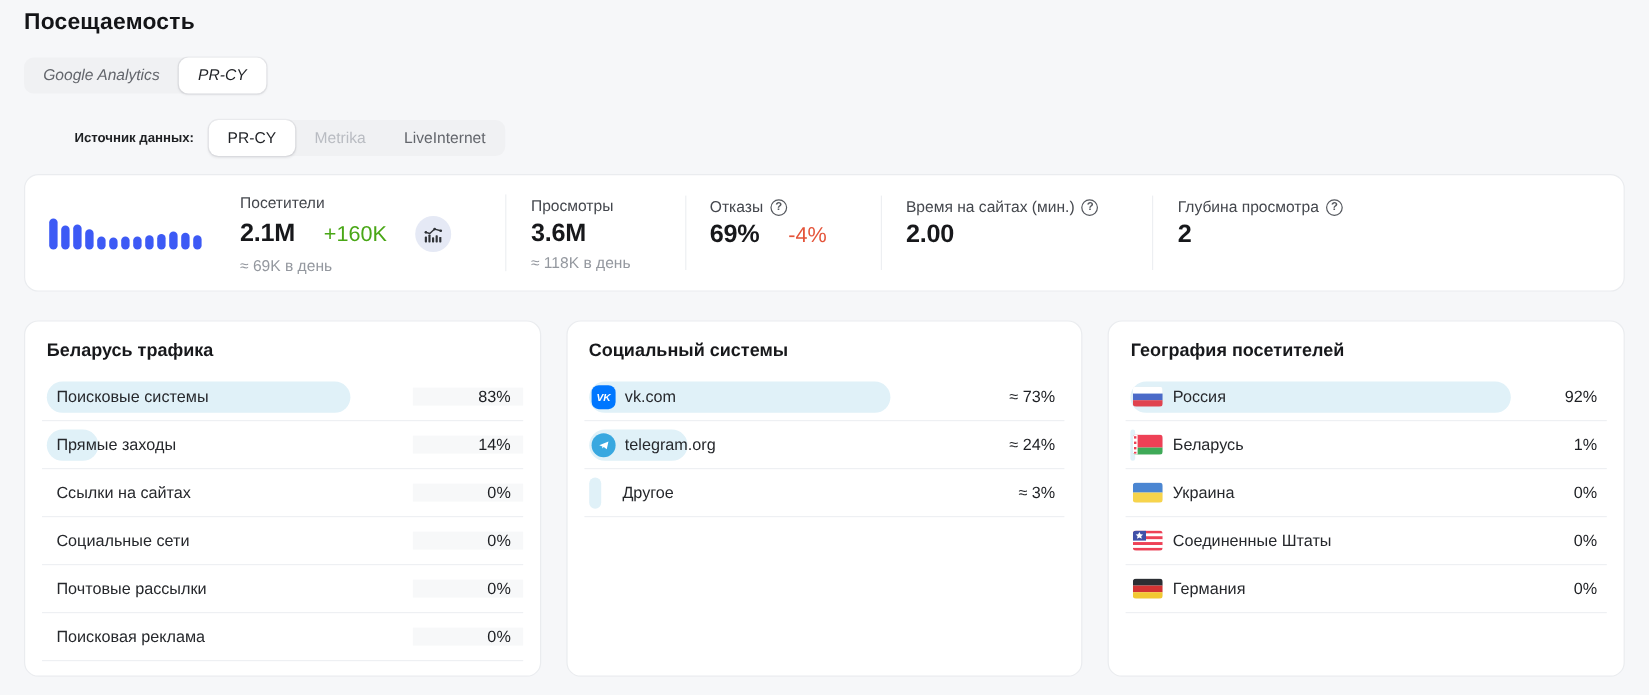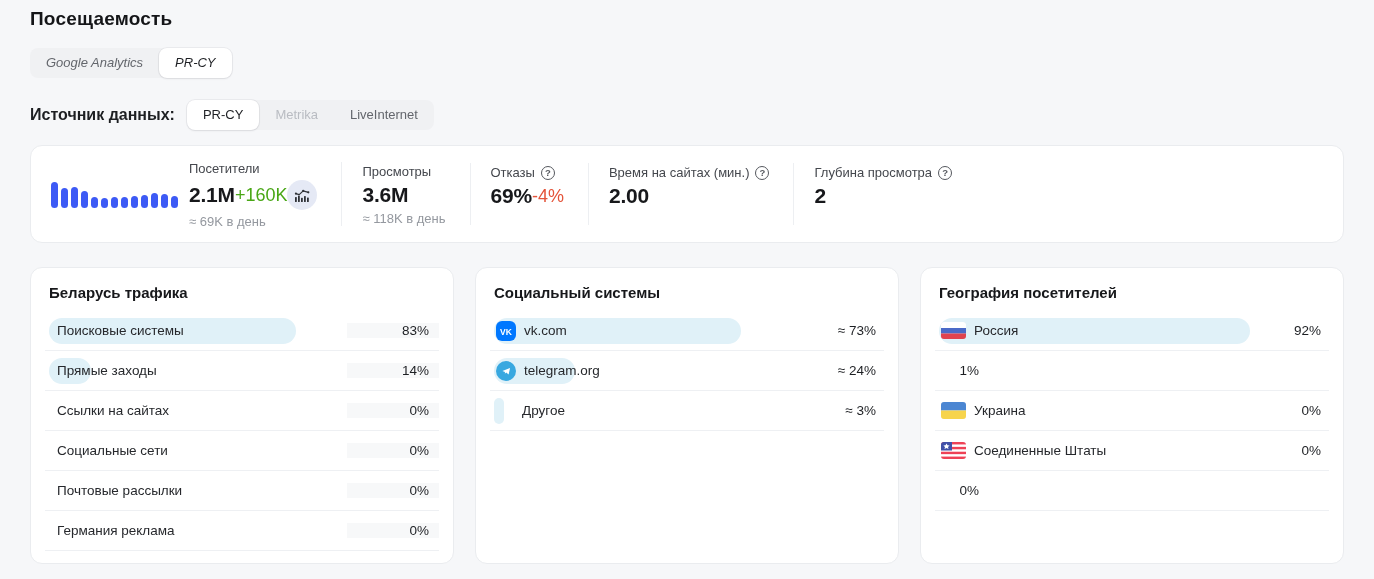--- a/index.html
+++ b/index.html
@@ -9,64 +9,64 @@
     --text-dark:#17181b; --text-mid:#44474d; --text-sub:#94989f; --row-border:#eef0f3;
   }
   *{box-sizing:border-box;}
   html,body{margin:0;padding:0;}
   body{
     width:1374px;height:579px;overflow:hidden;
     background:var(--page-bg);
     font-family:"Liberation Sans",sans-serif;
     -webkit-font-smoothing:antialiased;
   }
-  .page{padding:0 30px;}
+  .page{padding:0 20px;}
   .page-title{margin:8px 0 0;font-size:19px;font-weight:700;color:#141518;letter-spacing:.2px;}
 
   
   .tabs-row{margin-top:18px;font-style:italic;}
   .tab-group{display:inline-flex;align-items:center;background:#f0f1f3;border-radius:8px;height:30px;}
   .tab{padding:0 16px;height:30px;line-height:30px;font-size:13px;color:#63666c;border-radius:8px;white-space:nowrap;cursor:pointer;}
   .tab.active{background:#fff;color:#1f2125;font-weight:500;box-shadow:0 0 0 1px rgba(25,28,35,.05),0 1px 2px rgba(25,28,35,.08);}
   .tab.muted{color:#b9bcc2;}
   .source-row{margin-top:22px;display:flex;align-items:center;gap:12px;height:30px;}
-  .source-label{font-size:16px;font-weight:700;color:#1d1f22;}
+  .source-label{font-size:11px;font-weight:700;color:#1d1f22;margin-left:42px;}
 
   
   .stats-card{
     margin-top:15px;height:98px;background:var(--card-bg);
     border:1px solid var(--card-border);border-radius:12px;
     display:flex;align-items:center;padding:0 20px;
   }
   .sparkline{width:128px;height:28px;display:flex;align-items:flex-end;gap:3px;margin-right:2px;}
   .spark-bar{width:7px;border-radius:4px;background:var(--accent-blue);flex:0 0 auto;}
-  .metric{padding:2px 24px 0 20px;border-left:1px solid #edeff2;align-self:center;min-height:62px;}
+  .metric{padding:2px 24px 0 20px;border-left:1px solid #edeff2;align-self:center;min-height:62px;margin-left:21px;}
   .metric.first{border-left:none;padding-left:8px;}
   .metric-label{display:flex;align-items:center;gap:6px;font-size:13px;color:var(--text-mid);}
-  .metric-value-row{display:flex;align-items:center;gap:0;margin-top:4px;}
+  .metric-value-row{display:flex;align-items:center;gap:24px;margin-top:4px;}
   .metric-value{font-size:21px;font-weight:700;color:var(--text-dark);letter-spacing:-.2px;}
   .delta{font-size:18px;}
   .delta.green{color:var(--green);}
   .delta.red{color:var(--red);}
   .metric-sub{margin-top:4px;font-size:13px;color:var(--text-sub);}
   .help{width:14px;height:14px;border:1.2px solid #55585e;border-radius:50%;display:inline-flex;
         align-items:center;justify-content:center;font-size:9.5px;font-weight:700;color:#55585e;cursor:pointer;}
   .chart-icon-btn{width:30px;height:30px;border-radius:50%;background:#e5e9f5;display:flex;
         align-items:center;justify-content:center;cursor:pointer;}
 
   
   .cards{margin-top:24px;display:grid;grid-template-columns:1fr 1fr 1fr;gap:21px;}
   .card{background:var(--card-bg);border:1px solid var(--card-border);border-radius:12px;
         height:297px;padding:14px 14px 10px;overflow:hidden;}
   .card-title{font-size:15px;font-weight:700;color:var(--text-dark);margin:2px 0 10px 4px;}
   .row{display:flex;align-items:center;height:40px;border-bottom:1px solid var(--row-border);}
   .bar-cell{position:relative;flex:1;display:flex;align-items:center;margin-left:4px;}
   .pill{position:absolute;left:0;top:50%;transform:translateY(-50%);height:26px;border-radius:13px;background:var(--pill-cyan);}
   .row-label{position:relative;font-size:13.5px;color:#26282c;padding-left:8px;white-space:nowrap;}
-  .row-icon{position:relative;margin-left:2px;flex:0 0 auto;display:flex;align-items:center;}
+  .row-icon{position:relative;margin-left:2px;flex:0 0 auto;display:flex;align-items:center;font-style:italic;}
   .row-icon + .row-label{padding-left:8px;}
   .icon-spacer{position:relative;width:20px;flex:0 0 auto;}
   .flag{position:relative;width:25px;height:17px;border-radius:3px;overflow:hidden;flex:0 0 auto;
         box-shadow:inset 0 0 0 1px rgba(0,0,0,.06);margin-left:2px;}
   .flag svg{display:block;}
   .pct-cell{display:flex;align-items:center;justify-content:flex-end;font-size:13.5px;color:#1d1f23;
         padding-right:8px;min-width:52px;}
   .pct-cell.shaded{width:92px;background:var(--pct-col-bg);padding-right:10px;}
   .vk-badge{width:20px;height:20px;border-radius:6px;background:var(--vk-blue);display:flex;align-items:center;justify-content:center;}
   .tg-badge{width:20px;height:20px;border-radius:50%;background:var(--tg-blue);display:flex;align-items:center;justify-content:center;}
@@ -211,21 +211,21 @@
       <div class="row">
         <div class="bar-cell">
 
           <span class="row-label">Почтовые рассылки</span>
         </div>
         <div class="pct-cell shaded">0%</div>
       </div>
       <div class="row">
         <div class="bar-cell">
 
-          <span class="row-label">Германия реклама</span>
+          <span class="row-label">Поисковая реклама</span>
         </div>
         <div class="pct-cell shaded">0%</div>
       </div>
     </div>
 
     <div class="card">
       <div class="card-title">Социальный системы</div>
 
       <div class="row">
         <div class="bar-cell">
@@ -276,20 +276,35 @@
               <rect width="25" height="6" fill="#ffffff"></rect>
               <rect y="6" width="25" height="5.5" fill="#4a6ac8"></rect>
               <rect y="11.5" width="25" height="5.5" fill="#e0434f"></rect>
             </svg>
           </span>
           <span class="row-label">Россия</span>
         </div>
         <div class="pct-cell">92%</div>
       </div>
       <div class="row">
+        <div class="bar-cell">
+          <span class="pill" style="width: 1%;"></span>
+          <span class="flag">
+            <svg width="25" height="17" viewBox="0 0 25 17">
+              <rect width="25" height="11" fill="#ee4156"></rect>
+              <rect y="11" width="25" height="6" fill="#3faa58"></rect>
+              <rect width="4" height="17" fill="#ffffff"></rect>
+              <rect x="1" y="1.5" width="2" height="2" fill="#ee4156"></rect>
+              <rect x="1" y="6" width="2" height="2" fill="#ee4156"></rect>
+              <rect x="1" y="10.5" width="2" height="2" fill="#ee4156"></rect>
+              <rect x="1" y="14.5" width="2" height="1.5" fill="#ee4156"></rect>
+            </svg>
+          </span>
+          <span class="row-label">Беларусь</span>
+        </div>
         <div class="pct-cell">1%</div>
       </div>
       <div class="row">
         <div class="bar-cell">
 
           <span class="flag">
             <svg width="25" height="17" viewBox="0 0 25 17">
               <rect width="25" height="8.5" fill="#4b86d2"></rect>
               <rect y="8.5" width="25" height="8.5" fill="#f7d44c"></rect>
             </svg>
@@ -310,18 +325,29 @@
               <rect y="14.58" width="25" height="2.42" fill="#ee4156"></rect>
               <rect width="11" height="8.5" fill="#4150a8"></rect>
               <polygon points="5.5,1.4 6.5,3.3 8.6,3.5 7,4.9 7.5,7 5.5,5.9 3.5,7 4,4.9 2.4,3.5 4.5,3.3" fill="#ffffff"></polygon>
             </svg>
           </span>
           <span class="row-label">Соединенные Штаты</span>
         </div>
         <div class="pct-cell">0%</div>
       </div>
       <div class="row">
+        <div class="bar-cell">
+
+          <span class="flag">
+            <svg width="25" height="17" viewBox="0 0 25 17">
+              <rect width="25" height="6" fill="#2b2e33"></rect>
+              <rect y="6" width="25" height="5.5" fill="#d23333"></rect>
+              <rect y="11.5" width="25" height="5.5" fill="#f2c832"></rect>
+            </svg>
+          </span>
+          <span class="row-label">Германия</span>
+        </div>
         <div class="pct-cell">0%</div>
       </div>
     </div>
 
   </div>
 </div>
 
 </body></html>

